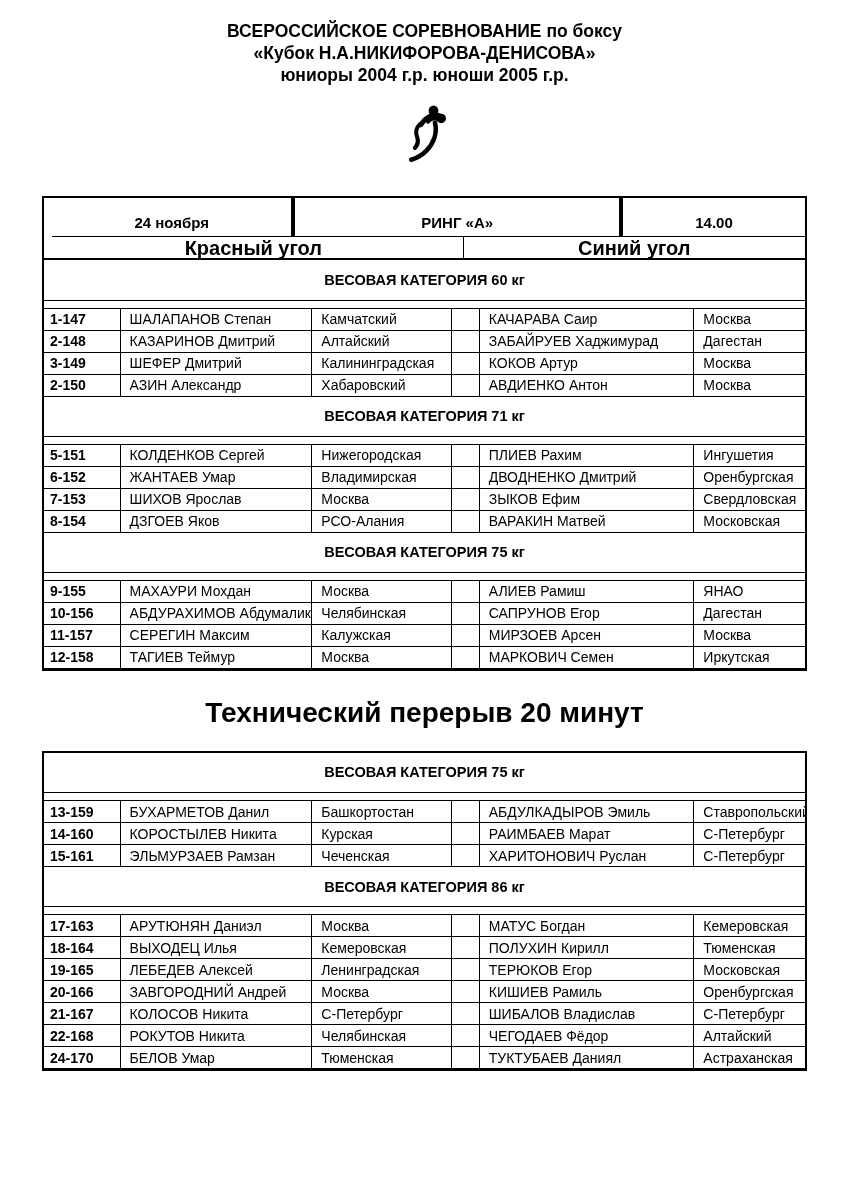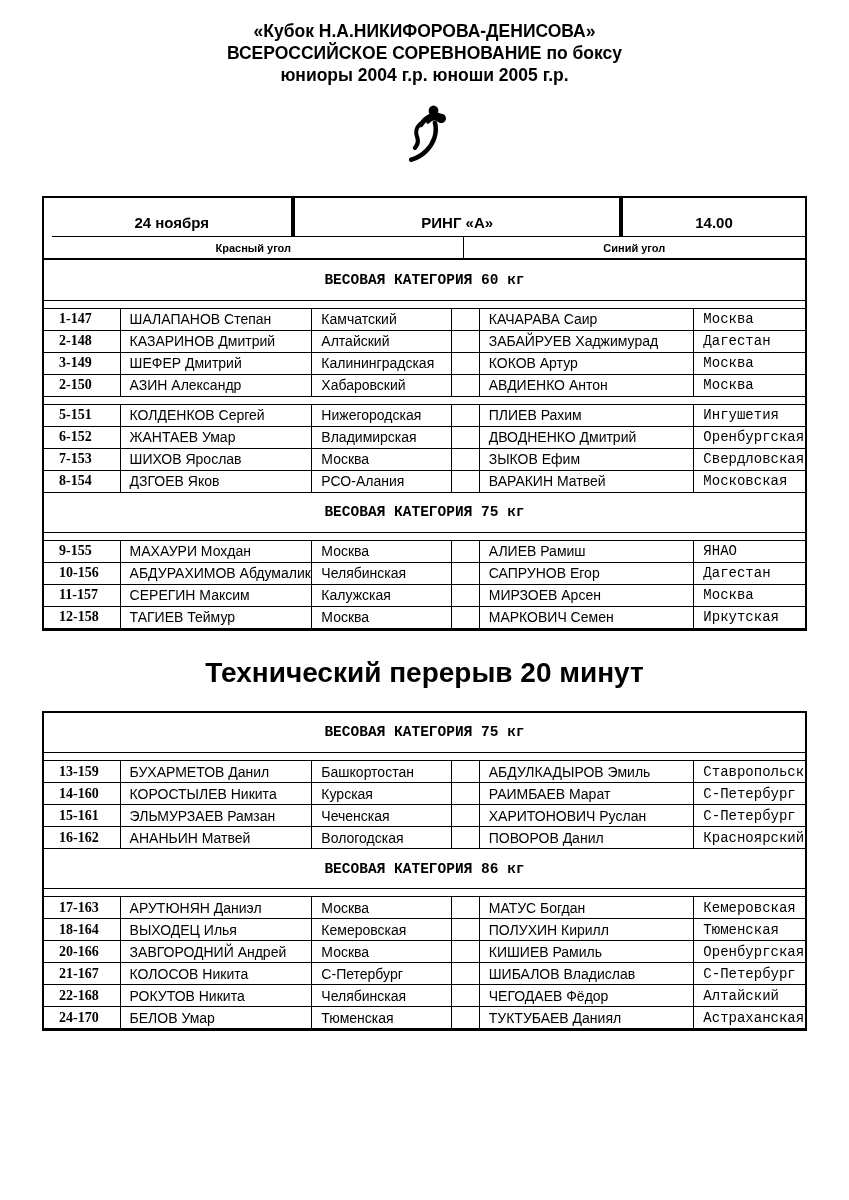--- a/index.html
+++ b/index.html
@@ -17,45 +17,45 @@
   .icon-wrap svg { display:inline-block; }
 
   .sched { border:2px solid #000; background:#fff; }
 
   .hdr1 { display:grid; grid-template-columns:31.8% 43.5% 24.7%; height:38px;
           border-bottom:1px solid #000; font-weight:bold; font-size:15px;margin-left:8px; }
   .hdr1 > div { display:flex; align-items:center; justify-content:center; padding-top:10px; }
   .hdr1 > div + div { border-left:4px solid #000000; }
 
   .hdr2 { display:grid; grid-template-columns:55% 45%; height:21px;
-          border-bottom:2px solid #000; font-weight:bold; font-size:11px; }
+          border-bottom:2px solid #000; font-weight:bold; font-size:20px; }
   .hdr2 > div { display:flex; align-items:center; justify-content:center; }
   .hdr2 > div + div { border-left:1px solid #000; }
 
   table.bouts { border-collapse:collapse; width:100%; font-size:14px; table-layout:fixed; }
   table.bouts td { box-sizing:border-box; }
   td.cat { height:40px; text-align:center; vertical-align:middle; font-weight:bold;
            font-size:14.5px; border-bottom:1px solid #000; }
   tr.sp td { height:8px; border-bottom:1px solid #000; padding:0; }
   td.c { border:1px solid #000; height:22px; padding:0 4px 0 9px;
          white-space:nowrap; overflow:hidden; vertical-align:middle; }
-  td.c.no { font-weight:bold; padding-left:15px;font-family:Liberation Serif, serif; }
+  td.c.no { font-weight:bold; padding-left:6px; }
   table.bouts td:first-child { border-left:none; }
-  table.bouts td:last-child  { border-right:none;font-family:Liberation Mono, monospace; }
+  table.bouts td:last-child  { border-right:none; }
 
   .break { text-align:center; font-weight:bold; font-size:28px; margin:26px 0 22px 0; }
 </style>
 </head>
 <body>
 
 <div class="page">
 
   <div class="title">
+    <div>ВСЕРОССИЙСКОЕ СОРЕВНОВАНИЕ по боксу</div>
     <div>«Кубок Н.А.НИКИФОРОВА-ДЕНИСОВА»</div>
-    <div>ВСЕРОССИЙСКОЕ СОРЕВНОВАНИЕ по боксу</div>
     <div>юниоры 2004 г.р. юноши 2005 г.р.</div>
   </div>
 
   <div class="icon-wrap">
     <svg width="70" height="72" viewBox="0 0 100 100" aria-hidden="true">
       <ellipse cx="55" cy="11" rx="7" ry="7.6" fill="#000"></ellipse>
       <path d="M37,31 C44,20 55,15 63,18" stroke="#000" stroke-width="7" fill="none" stroke-linecap="round"></path>
       <circle cx="66" cy="22" r="6.8" fill="#000"></circle>
       <path d="M47,27 C52,22 58,21 62,24" stroke="#000" stroke-width="5" fill="none" stroke-linecap="round"></path>
       <path d="M36,30 C30,35 29,43 32,50 C33.5,55 32,60 28.5,64" stroke="#000" stroke-width="6" fill="none" stroke-linecap="round"></path>
@@ -116,20 +116,23 @@
           <tr>
             <td class="c no">2-150</td>
             <td class="c">АЗИН Александр</td>
             <td class="c">Хабаровский</td>
             <td class="c"></td>
             <td class="c">АВДИЕНКО Антон</td>
             <td class="c">Москва</td>
           </tr>
         </tbody>
         <tbody>
+          <tr>
+            <td class="cat" colspan="6">ВЕСОВАЯ КАТЕГОРИЯ 71 кг</td>
+          </tr>
           <tr class="sp">
             <td class="" colspan="6"></td>
           </tr>
           <tr>
             <td class="c no">5-151</td>
             <td class="c">КОЛДЕНКОВ Сергей</td>
             <td class="c">Нижегородская</td>
             <td class="c"></td>
             <td class="c">ПЛИЕВ Рахим</td>
             <td class="c">Ингушетия</td>
@@ -238,28 +241,20 @@
             <td class="c">С-Петербург</td>
           </tr>
           <tr>
             <td class="c no">15-161</td>
             <td class="c">ЭЛЬМУРЗАЕВ Рамзан</td>
             <td class="c">Чеченская</td>
             <td class="c"></td>
             <td class="c">ХАРИТОНОВИЧ Руслан</td>
             <td class="c">С-Петербург</td>
           </tr>
-          <tr>
-            <td class="c no">16-162</td>
-            <td class="c">АНАНЬИН Матвей</td>
-            <td class="c">Вологодская</td>
-            <td class="c"></td>
-            <td class="c">ПОВОРОВ Данил</td>
-            <td class="c">Красноярский</td>
-          </tr>
         </tbody>
         <tbody>
           <tr>
             <td class="cat" colspan="6">ВЕСОВАЯ КАТЕГОРИЯ 86 кг</td>
           </tr>
           <tr class="sp">
             <td class="" colspan="6"></td>
           </tr>
           <tr>
             <td class="c no">17-163</td>
@@ -271,20 +266,28 @@
           </tr>
           <tr>
             <td class="c no">18-164</td>
             <td class="c">ВЫХОДЕЦ Илья</td>
             <td class="c">Кемеровская</td>
             <td class="c"></td>
             <td class="c">ПОЛУХИН Кирилл</td>
             <td class="c">Тюменская</td>
           </tr>
           <tr>
+            <td class="c no">19-165</td>
+            <td class="c">ЛЕБЕДЕВ Алексей</td>
+            <td class="c">Ленинградская</td>
+            <td class="c"></td>
+            <td class="c">ТЕРЮКОВ Егор</td>
+            <td class="c">Московская</td>
+          </tr>
+          <tr>
             <td class="c no">20-166</td>
             <td class="c">ЗАВГОРОДНИЙ Андрей</td>
             <td class="c">Москва</td>
             <td class="c"></td>
             <td class="c">КИШИЕВ Рамиль</td>
             <td class="c">Оренбургская</td>
           </tr>
           <tr>
             <td class="c no">21-167</td>
             <td class="c">КОЛОСОВ Никита</td>

